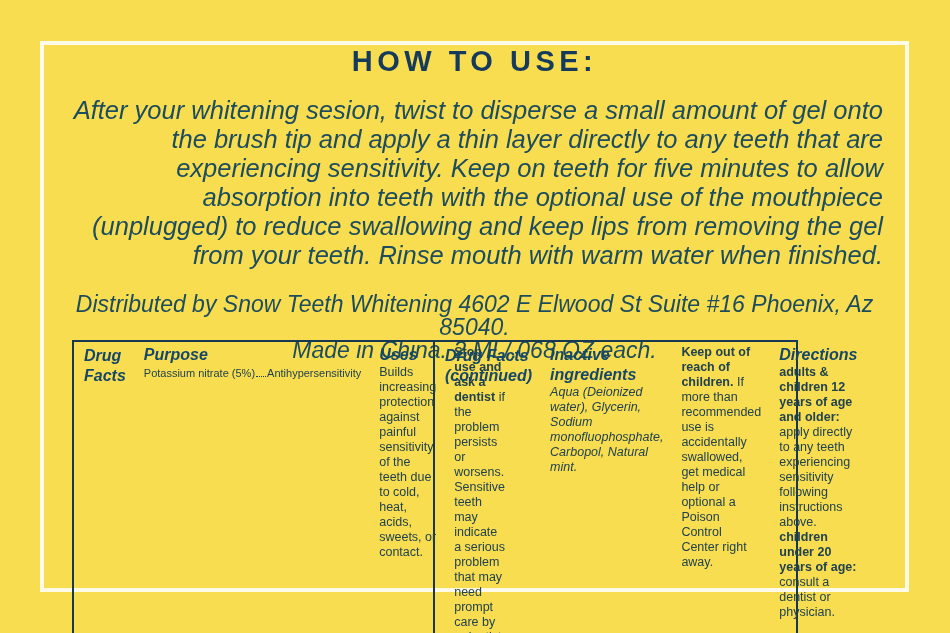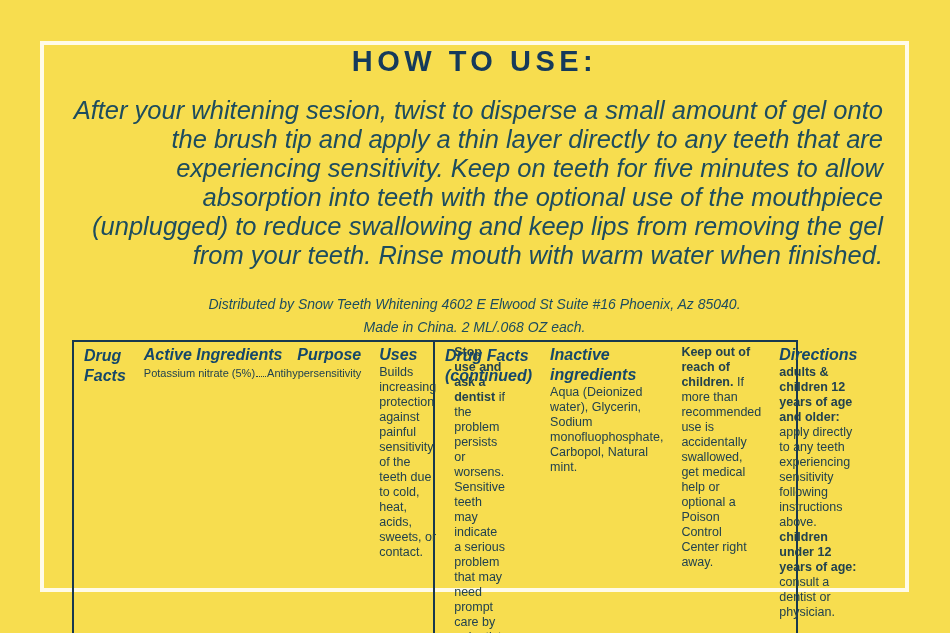--- a/index.html
+++ b/index.html
@@ -56,21 +56,21 @@
     font-size: 25.5px;
     line-height: 29px;
     margin: 18px 26px 0 26px;
     font-family: "Liberation Sans", sans-serif;
   }
 
   .distributed {
     text-align: center;
     color: #1d4c5e;
     font-style: italic;
-    font-size: 14px;
+    font-size: 23px;
     line-height: 23px;
     margin: 23px 30px 0 30px;
     font-family: "Liberation Sans", sans-serif;
   }
 
   
   .facts-wrap {
     position: absolute;
     left: 72px;
     top: 340px;
@@ -117,20 +117,21 @@
     display: flex;
     justify-content: space-between;
     align-items: baseline;
   }
   .fct-body {
     font-size: 12.5px;
     line-height: 15px;
     color: #22424f;
   }
   .fct-body.ital {
+    font-style: italic;
   }
   .fct-body b {
     font-weight: bold;
   }
   .leader-row {
     display: flex;
     align-items: baseline;
     font-size: 11px;
     line-height: 16px;
     color: #22424f;
@@ -166,21 +167,20 @@
   <div class="facts-wrap">
 
     <div class="facts-col left">
 
       <div class="facts-cell banner">
         <div class="fct-head">Drug Facts</div>
       </div>
 
       <div class="facts-cell">
         <div class="fct-head-row">
-          <span class="fct-head">Active Ingredients</span>
           <span class="fct-head">Purpose</span>
         </div>
         <div class="leader-row">
           <span>Potassium nitrate (5%)</span>
           <span class="leader-fill"></span>
           <span>Antihypersensitivity</span>
         </div>
       </div>
 
       <div class="facts-cell flexgrow">
@@ -203,18 +203,18 @@
         <div class="fct-head">Inactive ingredients</div>
         <div class="fct-body ital">Aqua (Deionized water), Glycerin, Sodium monofluophosphate, Carbopol, Natural mint.</div>
       </div>
 
       <div class="facts-cell flexgrow">
         <div class="fct-body"><b>Keep out of reach of children.</b><span> If more than recommended use is accidentally swallowed, get medical help or optional a Poison Control Center right away.</span></div>
       </div>
 
       <div class="facts-cell last flexgrow">
         <div class="fct-head">Directions</div>
-        <div class="fct-body"><b>adults &amp; children 12 years of age and older:</b><span>  apply directly to any teeth experiencing sensitivity following instructions above.</span> <b>children under 12 years of age:</b><span> consult a dentist or physician.</span></div>
+        <div class="fct-body"><b>adults &amp; children 12 years of age and older:</b><span>  apply directly to any teeth experiencing sensitivity following instructions above.</span> <b>children under 20 years of age:</b><span> consult a dentist or physician.</span></div>
       </div>
     </div>
 
   </div>
 </div>
 
 </body></html>

